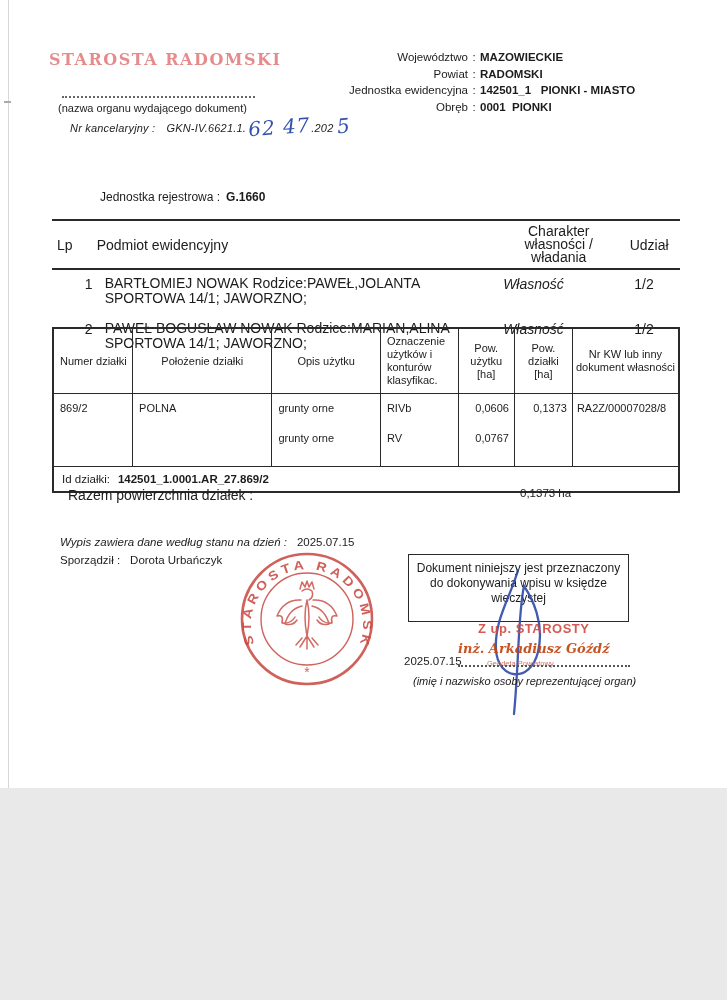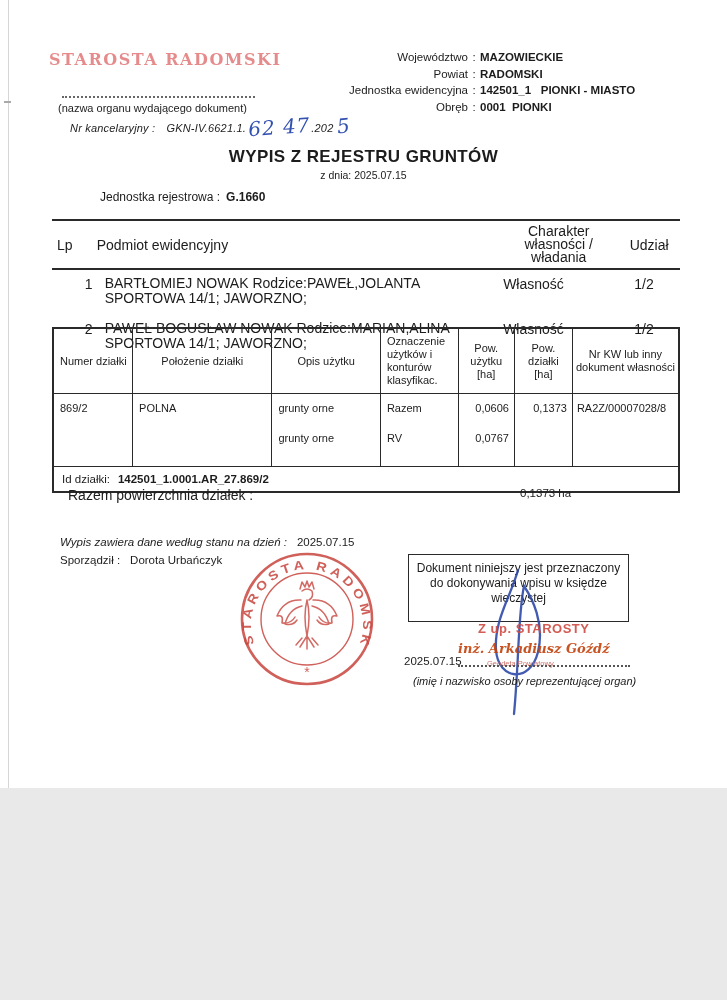--- a/index.html
+++ b/index.html
@@ -43,21 +43,21 @@
   .owners{left:52px;top:219px;width:628px;border-collapse:collapse;font-size:14px;}
   .owners thead td{border-top:2px solid #2a2a2a;border-bottom:2px solid #2a2a2a;
     padding:4px 0;height:22px;vertical-align:middle;}
   .owners .h-lp{width:40px;padding-left:5px;}
   .owners .h-subject{width:406px;}
   .owners .h-char{width:120px;text-align:center;line-height:13px;}
   .owners .h-share{width:62px;text-align:center;}
   .owners tbody td{vertical-align:top;padding-top:6px;padding-bottom:9px;}
   .owners .c-no{text-align:right;padding-right:4px;}
   .owners .c-name{padding-left:8px;line-height:15px;}
-  .owners .c-char{padding-left:4px;}
+  .owners .c-char{padding-left:4px;font-style:italic;}
   .owners .c-share{padding-left:16px;}
 
   
   .parcels{left:52px;top:327px;width:628px;border-collapse:collapse;font-size:11px;
     border:2px solid #2a2a2a;}
   .parcels td{border:1.5px solid #2a2a2a;}
   .parcels .head td{height:60px;vertical-align:middle;text-align:center;line-height:13px;padding:2px 3px;}
   .parcels .head .h-number{text-align:left;padding-left:6px;}
   .parcels .head .h-mark{text-align:left;padding-left:6px;}
   .parcels .data td{height:60px;vertical-align:top;padding:8px 4px 4px 6px;line-height:13px;}
@@ -117,22 +117,20 @@
     <span class="colon">:</span>
     <span class="val">RADOMSKI</span>
     <span class="lbl">Jednostka ewidencyjna</span>
     <span class="colon">:</span>
     <span class="val">142501_1   PIONKI - MIASTO</span>
     <span class="lbl">Obręb</span>
     <span class="colon">:</span>
     <span class="val">0001  PIONKI</span>
   </div>
 
-  <div class="abs title">WYPIS Z REJESTRU GRUNTÓW</div>
-  <div class="abs subtitle">z dnia: 2025.07.15</div>
   <div class="abs jedn-rej">
     <span>Jednostka rejestrowa :</span><b>G.1660</b>
   </div>
 
   <table class="abs owners">
     <thead>
       <tr>
         <td class="h-lp">Lp</td>
         <td class="h-subject">Podmiot ewidencyjny</td>
         <td class="h-char">
@@ -176,21 +174,21 @@
         <td class="col-kw">Nr KW lub inny dokument własności</td>
       </tr>
       <tr class="data">
         <td>869/2</td>
         <td>POLNA</td>
         <td class="stack">
           <div>grunty orne</div>
           <div>grunty orne</div>
         </td>
         <td class="stack">
-          <div>Razem</div>
+          <div>RIVb</div>
           <div>RV</div>
         </td>
         <td class="stack num-r">
           <div>0,0606</div>
           <div>0,0767</div>
         </td>
         <td class="num-r">0,1373</td>
         <td style="padding-left:4px;">RA2Z/00007028/8</td>
       </tr>
       <tr class="idrow">

